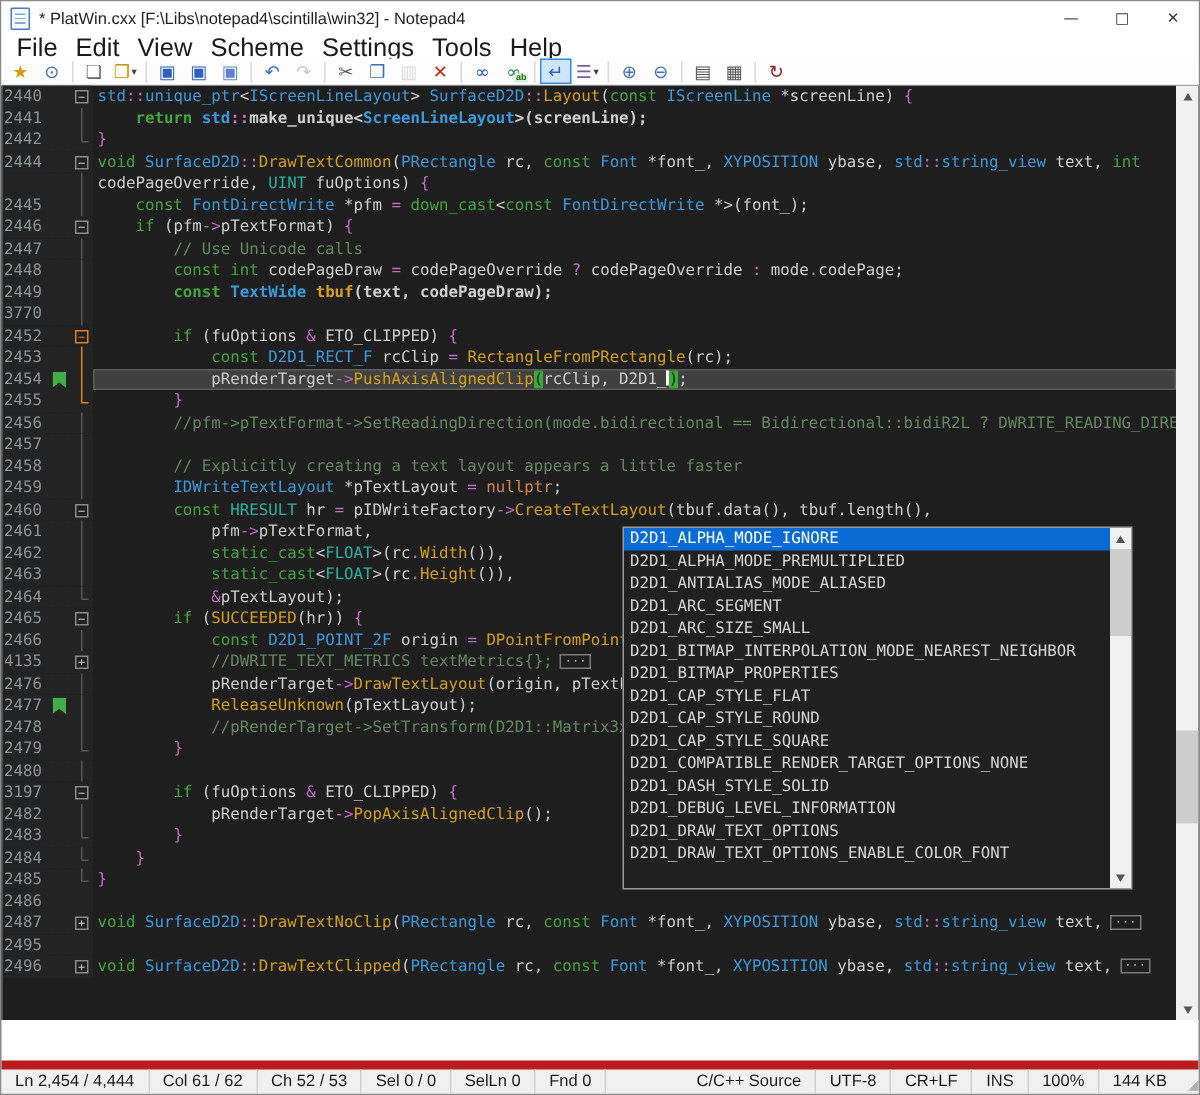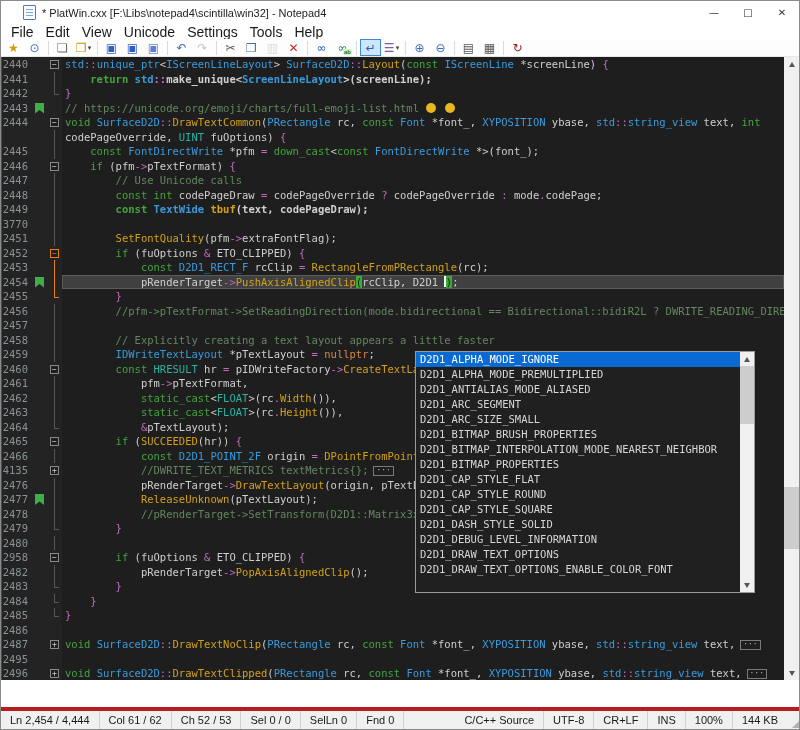--- a/index.html
+++ b/index.html
@@ -3,32 +3,32 @@
 <meta charset="utf-8">
 <style>
   * { margin:0; padding:0; box-sizing:border-box; }
   html,body { width:800px; height:730px; overflow:hidden; background:#888; }
   #window {
     width:800px; height:730px; background:#ffffff; border:1px solid #8a8a8a;
     font-family:"Liberation Sans","DejaVu Sans",sans-serif; position:relative;
     display:flex; flex-direction:column;
   }
   
-  #titlebar { height:23px; background:#ffffff; display:flex; align-items:center; padding-left:6px; flex:0 0 auto;margin-left:16px; }
+  #titlebar { height:23px; background:#ffffff; display:flex; align-items:center; padding-left:6px; flex:0 0 auto; }
   .app-icon { width:13px; height:15px; background:#f8fbff; border:1px solid #4a7ac0; border-radius:1px;
     position:relative; flex:0 0 auto; }
   .app-icon::before { content:""; position:absolute; left:2px; right:2px; top:3px; height:7px;
     background:repeating-linear-gradient(#7fa7d8 0 1px, transparent 1px 3px); }
   #title-text { font-size:11px; color:#222; margin-left:6px; white-space:nowrap; }
   #win-controls { margin-left:auto; display:flex; height:100%; }
   .win-btn { width:34px; height:100%; display:flex; align-items:center; justify-content:center;
     font-size:10px; color:#333; border:none; background:none; font-family:"DejaVu Sans",sans-serif; }
   
   #menubar { height:15px; background:#ffffff; display:flex; align-items:center; padding-left:4px; flex:0 0 auto; }
-  .menu-item { font-size:14px; color:#1a1a1a; padding:0 6px; }
+  .menu-item { font-size:17px; color:#1a1a1a; padding:0 6px; }
   
   #toolbar { height:18px; background:#fdfdfd; display:flex; align-items:center; padding-left:2px;
     border-bottom:1px solid #e8e8e8; flex:0 0 auto; }
   .tb-btn { width:21px; height:17px; display:flex; align-items:center; justify-content:center;
     border:1px solid transparent; background:none; position:relative; }
   .tb-btn.active { background:#cfe5fa; border-color:#3a8ad8; }
   .tb-btn.disabled { opacity:.55; }
   .tb-glyph { font-family:"DejaVu Sans",sans-serif; font-size:12px; line-height:12px; }
   .tb-badge { position:absolute; bottom:0; right:0; font-size:6px; font-weight:bold; color:#1c6e1c;
     background:#d9f2d9; line-height:6px; padding:0 1px; }
@@ -73,21 +73,21 @@
   
   #autocomplete { position:absolute; left:413px; top:294px; width:340px; height:242px;
     background:#202020; border:1px solid #9a9a9a; z-index:5; }
   #ac-items { position:absolute; left:0; top:0; right:14px; bottom:0; overflow:hidden; }
   .ac-item { height:15px; line-height:15px; padding-left:4px; white-space:pre;
     font-family:"DejaVu Sans Mono",monospace; font-size:10.5px; color:#d6d6d6; }
   .ac-item.sel { background:#0a6ad4; color:#ffffff; }
   #ac-scroll { position:absolute; right:0; top:0; bottom:0; width:14px; background:#f0f0f0; }
   #ac-thumb { position:absolute; left:0; top:14px; width:14px; height:58px; background:#cdcdcd; }
   
-  #statusbar { height:22px; background:#f0f0f0; border-top:4px solid #b91c1c;
+  #statusbar { height:22px; background:#f0f0f0; border-top:6px solid #b91c1c;
     display:flex; align-items:stretch; font-size:11px; color:#1a1a1a; flex:0 0 auto;margin-top:27px; }
   .st-cell { display:flex; align-items:center; padding:0 9px; border-right:1px solid #cfcfcf; white-space:nowrap; }
   .st-right { margin-left:auto; display:flex; }
   .st-cell.last { border-right:none; }
   #grip { width:12px; display:flex; align-items:flex-end; justify-content:flex-end; color:#b0b0b0; font-size:9px; }
 </style>
 </head>
 <body>
 
 <div id="window">
@@ -105,21 +105,21 @@
       <button class="win-btn">
           <span>✕</span>
         </button>
     </span>
   </div>
 
   <div id="menubar">
       <span class="menu-item">File</span>
       <span class="menu-item">Edit</span>
       <span class="menu-item">View</span>
-      <span class="menu-item">Unicode</span>
+      <span class="menu-item">Scheme</span>
       <span class="menu-item">Settings</span>
       <span class="menu-item">Tools</span>
       <span class="menu-item">Help</span>
     </div>
 
   <div id="toolbar">
       <button class="tb-btn">
         <span class="tb-glyph" style="color: rgb(215, 155, 0);">★</span>
       </button>
       <button class="tb-btn">
@@ -215,28 +215,20 @@
           <span class="fold m-line"></span>
           <span class="code" style="padding-left: 28.3px; font-weight: bold;"><span class="tk-k">return</span><span class="tk-d"> </span><span class="tk-t">std</span><span class="tk-o">::</span><span class="tk-d">make_unique&lt;</span><span class="tk-t">ScreenLineLayout</span><span class="tk-d">&gt;(screenLine);</span></span>
         </div>
         <div class="row">
           <span class="ln">2442</span>
           <span class="bm"></span>
           <span class="fold m-corner"></span>
           <span class="code" style="padding-left: 3px;"><span class="tk-o">}</span></span>
         </div>
         <div class="row">
-          <span class="ln">2443</span>
-          <span class="bm">
-            <span class="bkm"></span>
-          </span>
-          <span class="fold"></span>
-          <span class="code" style="padding-left: 3px;"><span class="tk-c">// https://unicode.org/emoji/charts/full-emoji-list.html </span><span class="emoji" title="😁"></span><span class="tk-d"> </span><span class="emoji" title="😀"></span></span>
-        </div>
-        <div class="row">
           <span class="ln">2444</span>
           <span class="bm"></span>
           <span class="fold">
             <span class="fbox">−</span>
           </span>
           <span class="code" style="padding-left: 3px;"><span class="tk-k">void</span><span class="tk-d"> </span><span class="tk-t">SurfaceD2D</span><span class="tk-o">::</span><span class="tk-f">DrawTextCommon</span><span class="tk-d">(</span><span class="tk-t">PRectangle</span><span class="tk-d"> rc, </span><span class="tk-k">const</span><span class="tk-d"> </span><span class="tk-t">Font</span><span class="tk-d"> *font_, </span><span class="tk-t">XYPOSITION</span><span class="tk-d"> ybase, </span><span class="tk-t">std</span><span class="tk-o">::</span><span class="tk-t">string_view</span><span class="tk-d"> text, </span><span class="tk-k">int</span></span>
         </div>
         <div class="row">
           <span class="ln"></span>
           <span class="bm"></span>
@@ -273,26 +265,20 @@
           <span class="ln">2449</span>
           <span class="bm"></span>
           <span class="fold m-line"></span>
           <span class="code" style="padding-left: 53.6px; font-weight: bold;"><span class="tk-k">const</span><span class="tk-d"> </span><span class="tk-t">TextWide</span><span class="tk-d"> </span><span class="tk-f">tbuf</span><span class="tk-d">(text, codePageDraw);</span></span>
         </div>
         <div class="row">
           <span class="ln">3770</span>
           <span class="bm"></span>
           <span class="fold m-line"></span>
           <span class="code" style="padding-left: 3px;"></span>
-        </div>
-        <div class="row">
-          <span class="ln">2451</span>
-          <span class="bm"></span>
-          <span class="fold m-line"></span>
-          <span class="code" style="padding-left: 53.6px;"><span class="tk-f">SetFontQuality</span><span class="tk-d">(pfm</span><span class="tk-o">-&gt;</span><span class="tk-d">extraFontFlag);</span></span>
         </div>
         <div class="row">
           <span class="ln">2452</span>
           <span class="bm"></span>
           <span class="fold">
             <span class="fbox act">−</span>
           </span>
           <span class="code" style="padding-left: 53.6px;"><span class="tk-k">if</span><span class="tk-d"> (fuOptions </span><span class="tk-o">&amp;</span><span class="tk-d"> ETO_CLIPPED) </span><span class="tk-o">{</span></span>
         </div>
         <div class="row">
@@ -419,21 +405,21 @@
           <span class="fold m-corner"></span>
           <span class="code" style="padding-left: 53.6px;"><span class="tk-o">}</span></span>
         </div>
         <div class="row">
           <span class="ln">2480</span>
           <span class="bm"></span>
           <span class="fold m-line"></span>
           <span class="code" style="padding-left: 3px;"></span>
         </div>
         <div class="row">
-          <span class="ln">2958</span>
+          <span class="ln">3197</span>
           <span class="bm"></span>
           <span class="fold">
             <span class="fbox">−</span>
           </span>
           <span class="code" style="padding-left: 53.6px;"><span class="tk-k">if</span><span class="tk-d"> (fuOptions </span><span class="tk-o">&amp;</span><span class="tk-d"> ETO_CLIPPED) </span><span class="tk-o">{</span></span>
         </div>
         <div class="row">
           <span class="ln">2482</span>
           <span class="bm"></span>
           <span class="fold m-line"></span>
@@ -497,26 +483,26 @@
         </span>
     </div>
 
     <div id="autocomplete">
       <div id="ac-items">
           <div class="ac-item sel">D2D1_ALPHA_MODE_IGNORE</div>
           <div class="ac-item">D2D1_ALPHA_MODE_PREMULTIPLIED</div>
           <div class="ac-item">D2D1_ANTIALIAS_MODE_ALIASED</div>
           <div class="ac-item">D2D1_ARC_SEGMENT</div>
           <div class="ac-item">D2D1_ARC_SIZE_SMALL</div>
-          <div class="ac-item">D2D1_BITMAP_BRUSH_PROPERTIES</div>
           <div class="ac-item">D2D1_BITMAP_INTERPOLATION_MODE_NEAREST_NEIGHBOR</div>
           <div class="ac-item">D2D1_BITMAP_PROPERTIES</div>
           <div class="ac-item">D2D1_CAP_STYLE_FLAT</div>
           <div class="ac-item">D2D1_CAP_STYLE_ROUND</div>
           <div class="ac-item">D2D1_CAP_STYLE_SQUARE</div>
+          <div class="ac-item">D2D1_COMPATIBLE_RENDER_TARGET_OPTIONS_NONE</div>
           <div class="ac-item">D2D1_DASH_STYLE_SOLID</div>
           <div class="ac-item">D2D1_DEBUG_LEVEL_INFORMATION</div>
           <div class="ac-item">D2D1_DRAW_TEXT_OPTIONS</div>
           <div class="ac-item">D2D1_DRAW_TEXT_OPTIONS_ENABLE_COLOR_FONT</div>
         </div>
       <div id="ac-scroll">
         <span class="sb-arrow up" style="width:14px;">
             <span class="tri-up"></span>
           </span>
         <div id="ac-thumb"></div>

